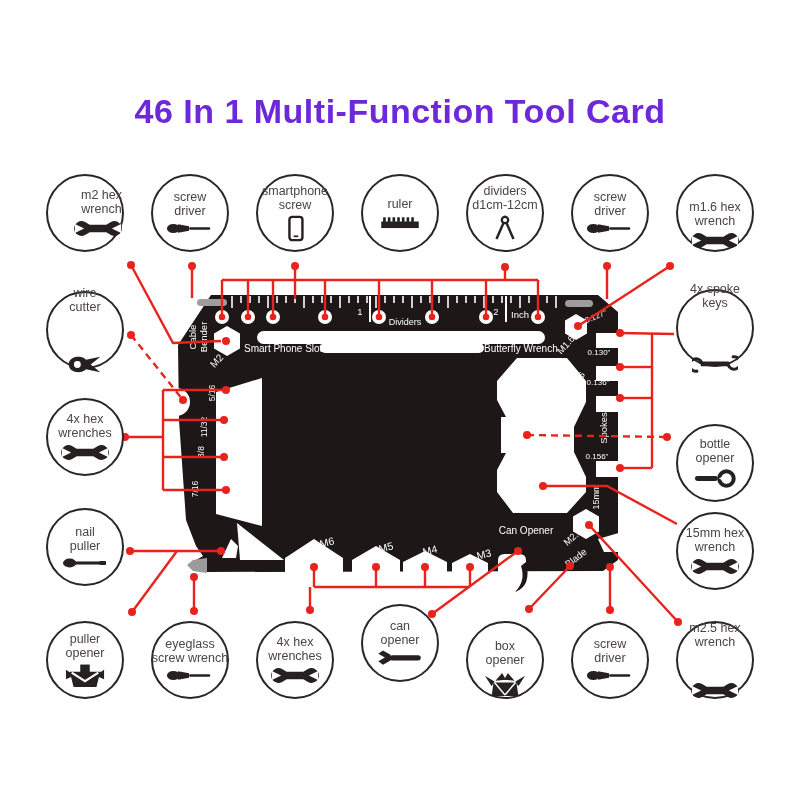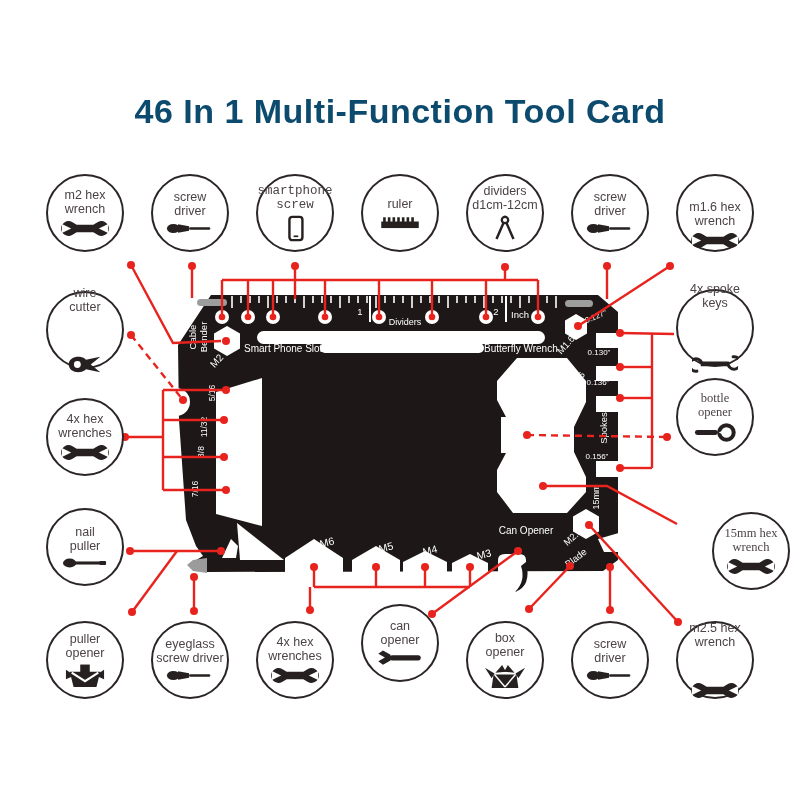--- a/index.html
+++ b/index.html
@@ -1,19 +1,19 @@
 <!DOCTYPE html>
 <html><head>
 <meta charset="utf-8">
 <style>
   html,body{margin:0;padding:0;background:#fff;}
   .stage{position:relative;width:800px;height:800px;background:#fff;overflow:hidden;
          font-family:"Liberation Sans",sans-serif;}
   .title{position:absolute;left:0;top:92px;width:100%;text-align:center;
-         font-size:34px;font-weight:bold;color:#0c4a6e;letter-spacing:.5px;}
+         font-size:34px;font-weight:bold;color:#6d28d9;letter-spacing:.5px;}
   .card-svg{position:absolute;left:0;top:0;width:800px;height:800px;}
   .callout{position:absolute;width:78px;height:78px;border:2.6px solid #2b2526;border-radius:50%;
            background:#fff;box-sizing:border-box;display:flex;flex-direction:column;
            align-items:center;justify-content:center;text-align:center;}
   .callout .lbl{font-size:12.5px;line-height:1.12;color:#4c4345;white-space:nowrap;}
   .callout .ic{margin-top:3px;line-height:0;}
   svg text{font-family:"Liberation Sans",sans-serif;}
 </style>
 </head>
 <body>
@@ -241,21 +241,21 @@
       <circle cx="518" cy="551" r="4"></circle>
         <circle cx="432" cy="614" r="4"></circle>
       <circle cx="570" cy="566" r="4"></circle>
         <circle cx="529" cy="609" r="4"></circle>
       <circle cx="610" cy="567" r="4"></circle>
         <circle cx="610" cy="610" r="4"></circle>
     </g>
   </svg>
 
   <div id="callouts">
-      <div class="callout" style="left: 46px; top: 174px;">
+      <div class="callout" style="left: 46px; top: 174px; align-items: flex-end;">
         <div class="lbl">
           <div>m2 hex</div>
           <div>wrench</div>
         </div>
         <div class="ic"><svg width="48" height="19" viewBox="0 0 52 20">
             <path fill="#262021" d="M12 3 a8 8 0 1 0 0 14 l5 -3 h18 l5 3 a8 8 0 1 0 0 -14 l-5 3 h-18 z"></path>
             <polygon points="1,5 11,10 1,15" fill="#fff"></polygon>
             <polygon points="51,5 41,10 51,15" fill="#fff"></polygon>
           </svg></div>
       </div>
@@ -263,21 +263,21 @@
         <div class="lbl">
           <div>screw</div>
           <div>driver</div>
         </div>
         <div class="ic"><svg width="48" height="15" viewBox="0 0 52 16">
             <ellipse cx="8" cy="8" rx="7" ry="4.8" fill="#262021"></ellipse>
             <polygon points="13,3.5 25,5.5 25,10.5 13,12.5" fill="#262021"></polygon>
             <rect x="25" y="6.6" width="23" height="2.8" rx="1.4" fill="#262021"></rect>
           </svg></div>
       </div>
-      <div class="callout" style="left: 256px; top: 174px; font-family: Liberation Mono, monospace;">
+      <div class="callout" style="left: 256px; top: 174px;">
         <div class="lbl">
           <div>smartphone</div>
           <div>screw</div>
         </div>
         <div class="ic"><svg width="26" height="27" viewBox="0 0 28 28">
             <rect x="8" y="1.5" width="14" height="25" rx="3" fill="none" stroke="#262021" stroke-width="2.6"></rect>
             <rect x="12.5" y="21.5" width="5" height="1.8" fill="#262021"></rect>
           </svg></div>
       </div>
       <div class="callout" style="left: 361px; top: 174px;">
@@ -338,21 +338,21 @@
             <rect x="16" y="1.5" width="10" height="8" fill="#262021"></rect>
             <polygon points="1,7 10,13 1,17" fill="#262021"></polygon>
             <polygon points="41,7 32,13 41,17" fill="#262021"></polygon>
             <polygon points="5,9 37,9 33,25 9,25" fill="#262021"></polygon>
             <polyline points="7,10 21,19 35,10" fill="none" stroke="#fff" stroke-width="2.2"></polyline>
           </svg></div>
       </div>
       <div class="callout" style="left: 151px; top: 621px;">
         <div class="lbl">
           <div>eyeglass</div>
-          <div>screw driver</div>
+          <div>screw wrench</div>
         </div>
         <div class="ic"><svg width="48" height="15" viewBox="0 0 52 16">
             <ellipse cx="8" cy="8" rx="7" ry="4.8" fill="#262021"></ellipse>
             <polygon points="13,3.5 25,5.5 25,10.5 13,12.5" fill="#262021"></polygon>
             <rect x="25" y="6.6" width="23" height="2.8" rx="1.4" fill="#262021"></rect>
           </svg></div>
       </div>
       <div class="callout" style="left: 256px; top: 621px;">
         <div class="lbl">
           <div>4x hex</div>
@@ -367,21 +367,21 @@
       <div class="callout" style="left: 361px; top: 604px;">
         <div class="lbl">
           <div>can</div>
           <div>opener</div>
         </div>
         <div class="ic"><svg width="46" height="17" viewBox="0 0 48 18">
             <polygon points="14,5 6,0.5 1,4 8,8 1,12 6,15.5 14,11" fill="#262021"></polygon>
             <rect x="13" y="5.5" width="33" height="5.5" rx="2.7" fill="#262021"></rect>
           </svg></div>
       </div>
-      <div class="callout" style="left: 466px; top: 621px;">
+      <div class="callout" style="left: 466px; top: 621px; justify-content: flex-end;">
         <div class="lbl">
           <div>box</div>
           <div>opener</div>
         </div>
         <div class="ic"><svg width="42" height="27" viewBox="0 0 44 28">
             <polygon points="11,12 1,6 8,17" fill="#262021"></polygon>
             <polygon points="33,12 43,6 36,17" fill="#262021"></polygon>
             <polygon points="12,11 19,3 23,10" fill="#262021"></polygon>
             <polygon points="32,11 25,3 21,10" fill="#262021"></polygon>
             <polygon points="10,13 34,13 36,27 8,27" fill="#262021"></polygon>
@@ -447,32 +447,32 @@
         <div class="lbl">
           <div>4x spoke</div>
           <div>keys</div>
         </div>
         <div class="ic"><svg width="46" height="21" viewBox="0 0 48 22">
             <rect x="9" y="9" width="30" height="5" rx="1" fill="#262021"></rect>
             <path d="M10 10 A6.5 6.5 0 1 0 5 19" fill="none" stroke="#262021" stroke-width="3.2" stroke-linecap="round"></path>
             <path d="M38 13 A6.5 6.5 0 1 0 43 4" fill="none" stroke="#262021" stroke-width="3.2" stroke-linecap="round"></path>
           </svg></div>
       </div>
-      <div class="callout" style="left: 676px; top: 378px; font-family: Liberation Serif, serif;">
+      <div class="callout" style="left: 676px; top: 424px;">
         <div class="lbl">
           <div>bottle</div>
           <div>opener</div>
         </div>
         <div class="ic"><svg width="44" height="21" viewBox="0 0 46 22">
             <rect x="2" y="8.5" width="24" height="5" rx="2.5" fill="#262021"></rect>
             <circle cx="35" cy="11" r="7.6" fill="none" stroke="#262021" stroke-width="4.2"></circle>
             <polygon points="27,11 36,6.5 36,15.5" fill="#fff"></polygon>
           </svg></div>
       </div>
-      <div class="callout" style="left: 712px; top: 512px; font-family: Liberation Serif, serif;">
+      <div class="callout" style="left: 676px; top: 512px;">
         <div class="lbl">
           <div>15mm hex</div>
           <div>wrench</div>
         </div>
         <div class="ic"><svg width="48" height="19" viewBox="0 0 52 20">
             <path fill="#262021" d="M12 3 a8 8 0 1 0 0 14 l5 -3 h18 l5 3 a8 8 0 1 0 0 -14 l-5 3 h-18 z"></path>
             <polygon points="1,5 11,10 1,15" fill="#fff"></polygon>
             <polygon points="51,5 41,10 51,15" fill="#fff"></polygon>
           </svg></div>
       </div>

